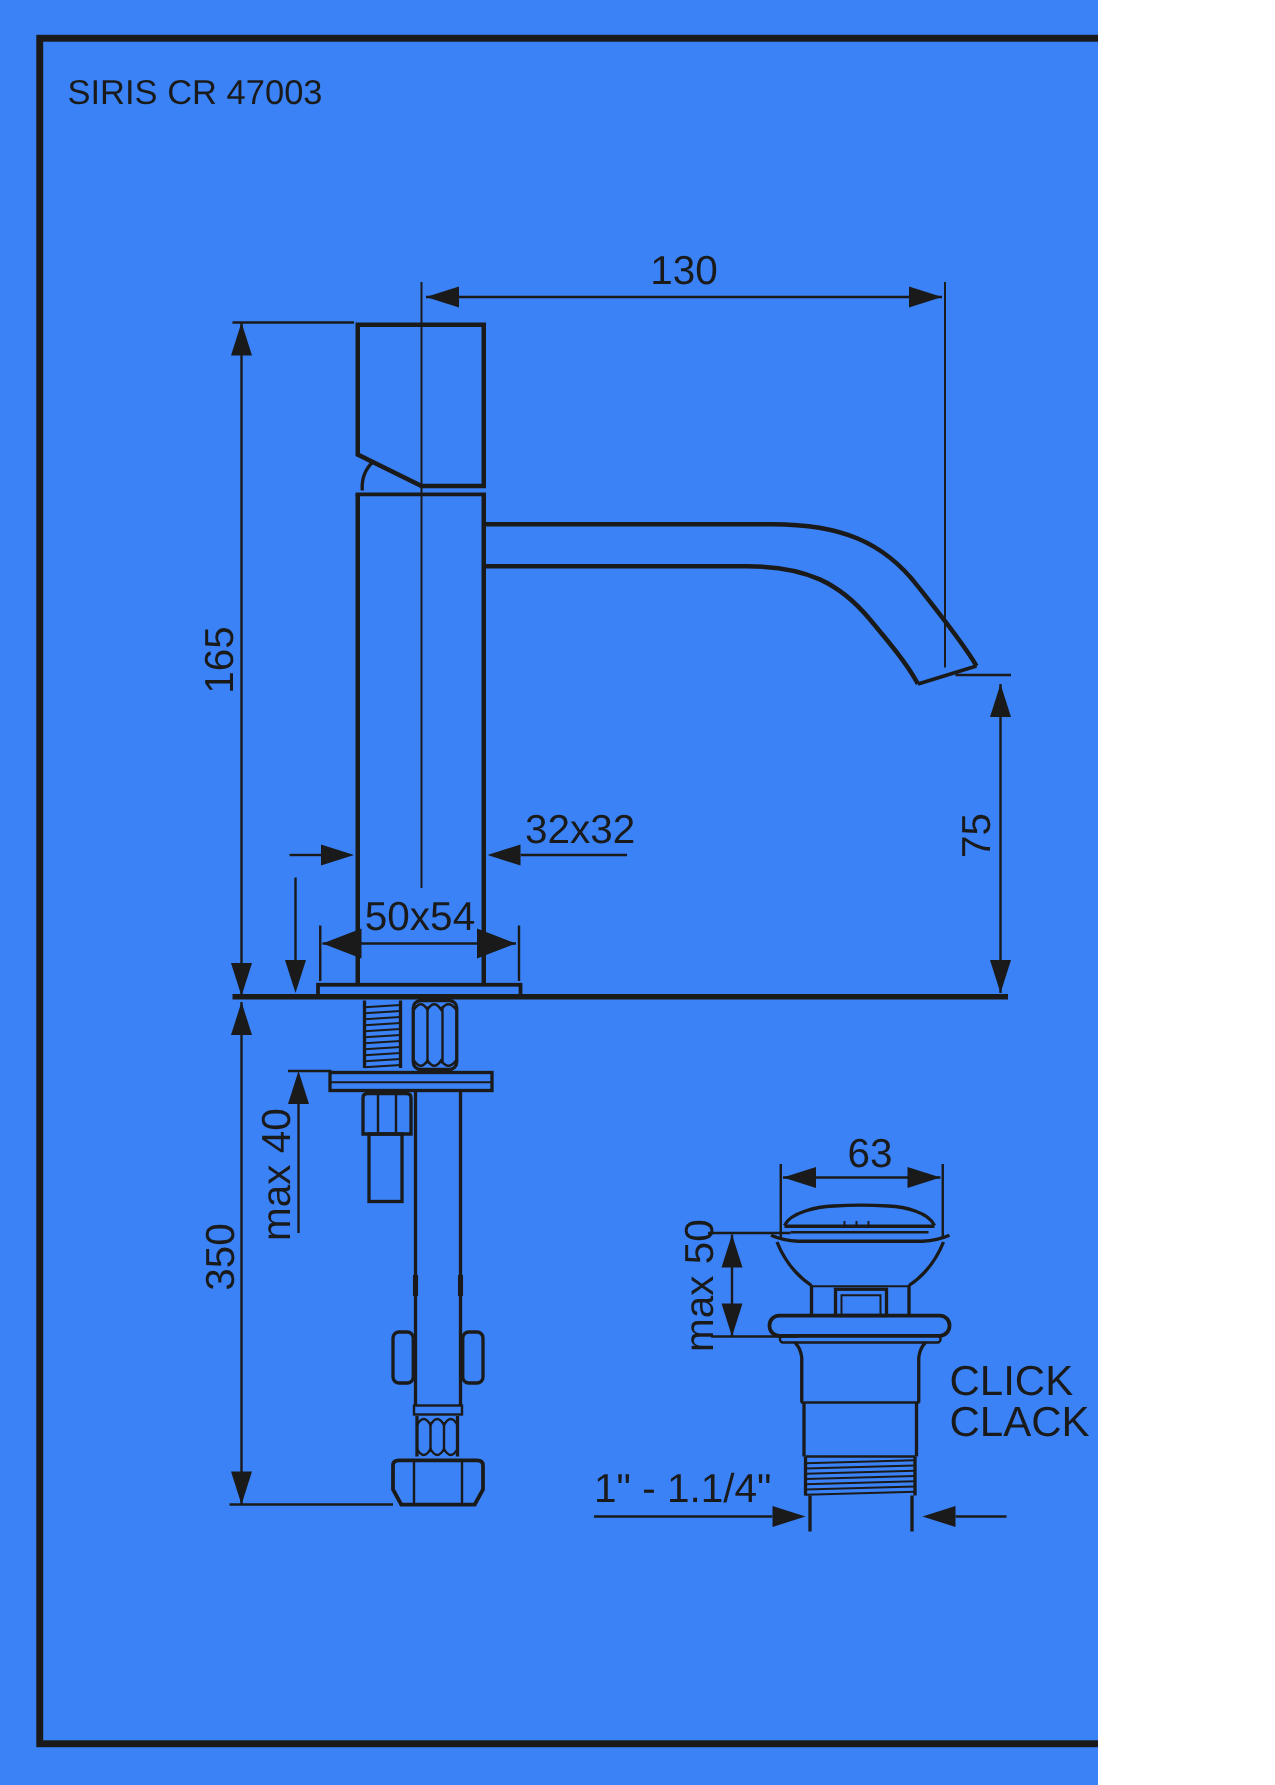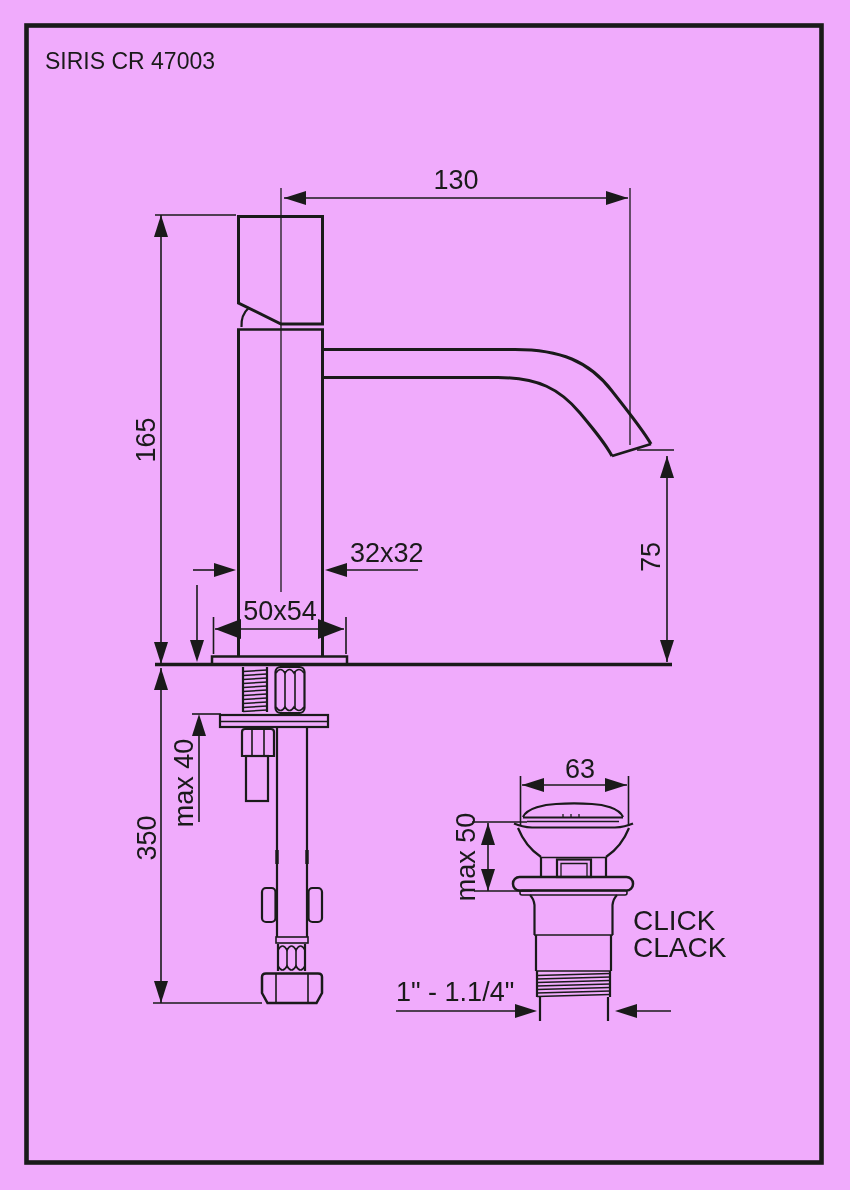--- a/index.html
+++ b/index.html
@@ -1,16 +1,16 @@
 <!DOCTYPE html>
 <html><head>
 <meta charset="utf-8">
 <style>
   html,body{margin:0;padding:0;background:#fff;}
-  .sheet{position:relative;width:850px;height:1190px;background:#f0abfc;overflow:hidden;}
+  .sheet{position:relative;width:732px;height:1190px;background:#3b82f6;overflow:hidden;}
   svg{display:block;width:850px;height:1190px;}
   
   .ln{stroke:#1a1a1a;fill:none;stroke-linecap:butt;stroke-linejoin:miter;}
   .xthin{stroke-width:1.3px;}
   .thin{stroke-width:1.6px;}
   .med{stroke-width:2.2px;}
   .md2{stroke-width:2.5px;}
   .thick{stroke-width:3px;}
   .deckln{stroke-width:3.6px;}
   .tick{stroke-width:3.4px;}

